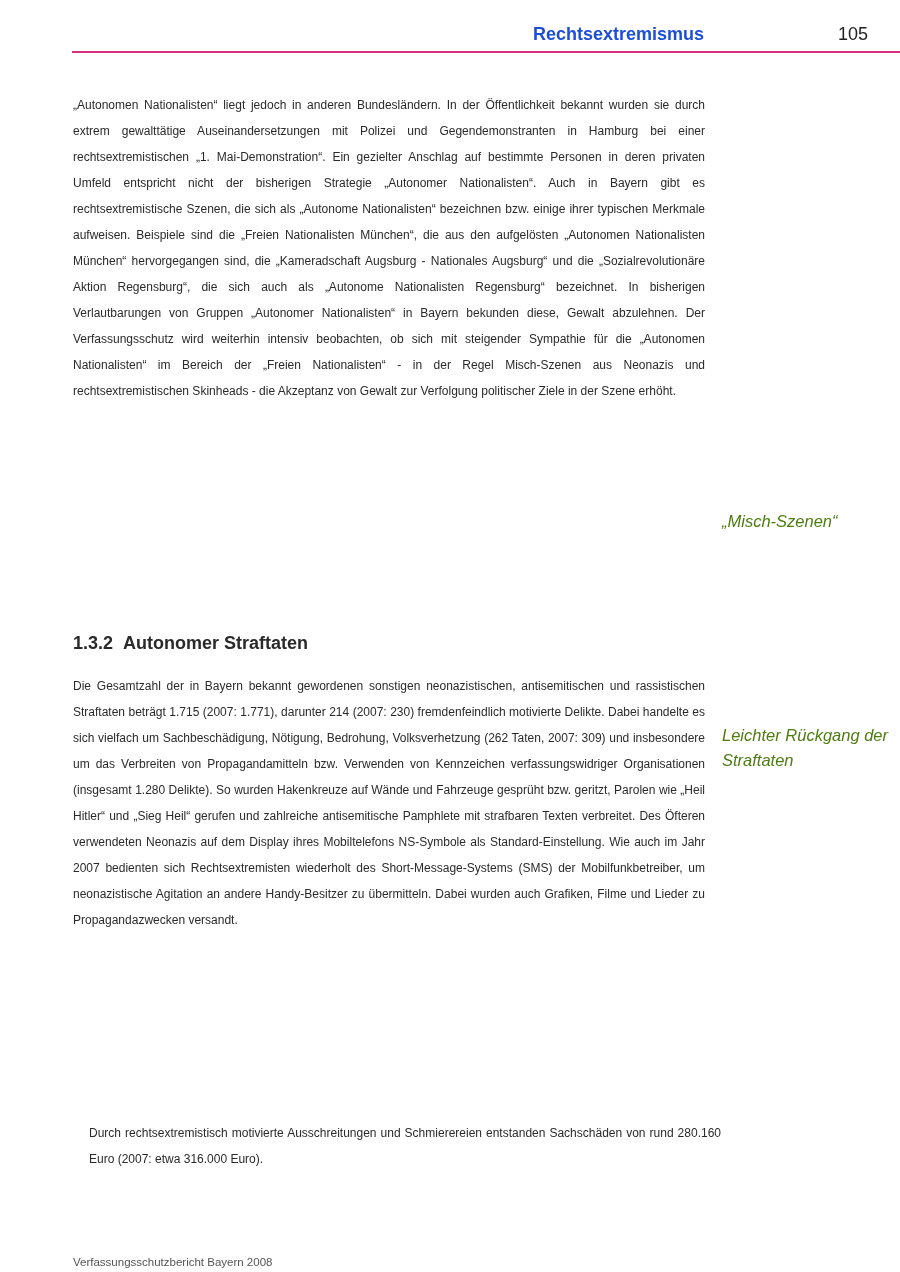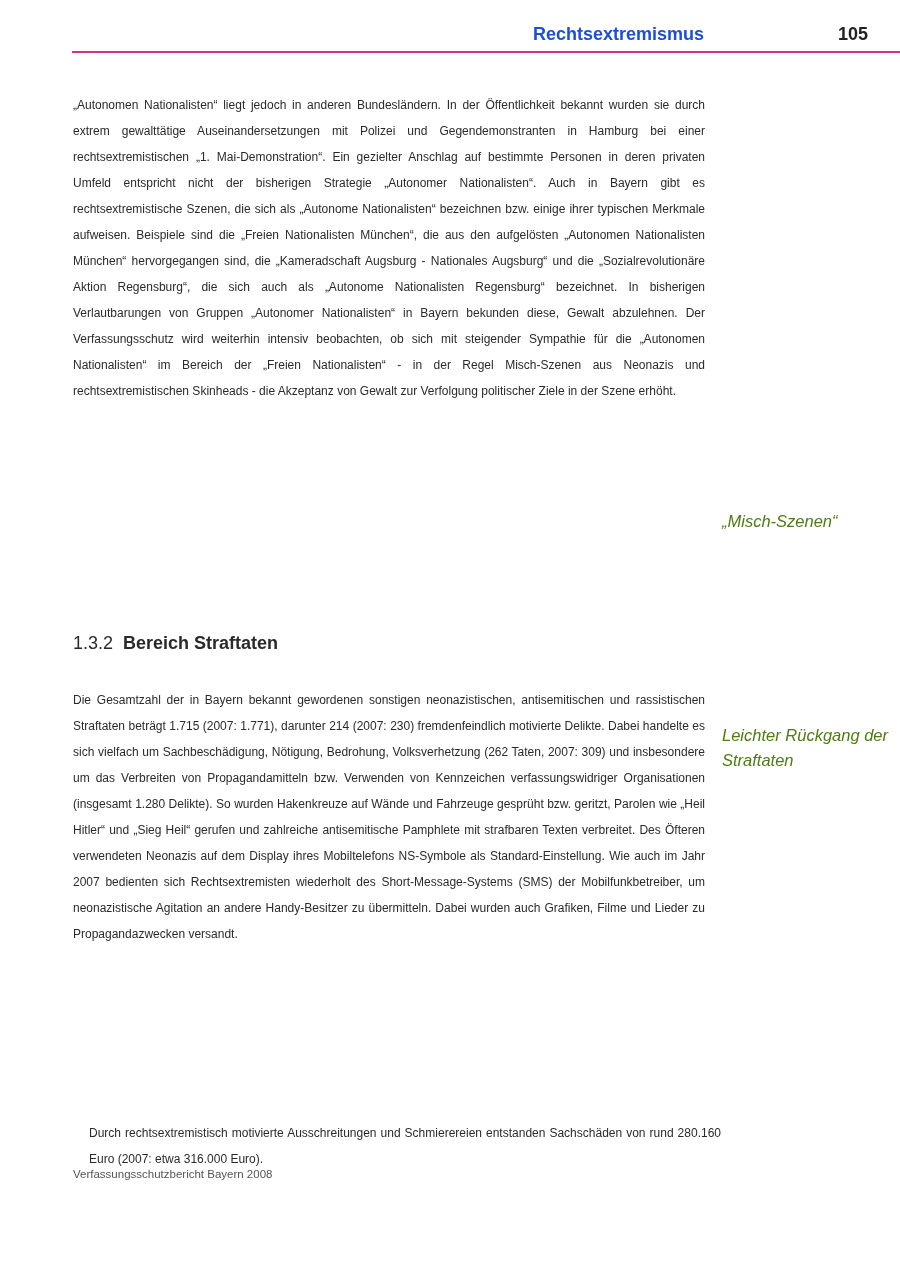--- a/index.html
+++ b/index.html
@@ -28,21 +28,21 @@
     top: 2px;
     font-size: 18px;
     font-weight: bold;
     color: #1d4ed8;
   }
   .header-page {
     position: absolute;
     right: 32px;
     top: 2px;
     font-size: 18px;
-    font-weight: bold;
+    font-weight: normal;
     color: #222222;
   }
   .header-rule {
     position: absolute;
     left: 72px;
     top: 51px;
     width: 828px;
     height: 2px;
     background: #d6327f;
   }
@@ -57,58 +57,58 @@
     color: #2a2a2a;
   }
   .para1 { top: 92px; }
   .section-heading {
     position: absolute;
     left: 73px;
     top: 633px;
     font-size: 18px;
     color: #2a2a2a;
   }
-  .section-heading .num { font-weight: normal; margin-right: 10px; }
+  .section-heading .num { font-weight: bold; margin-right: 10px; }
   .section-heading .title { font-weight: bold; }
-  .para2 { top: 687px; }
+  .para2 { top: 673px; }
   .para3 { top: 1104px; }
   .margin-note {
     position: absolute;
     left: 722px;
     width: 175px;
     font-size: 16.5px;
     line-height: 25px;
     font-style: italic;
     color: #4d7c0f;
   }
   .note1 { top: 509px; }
   .note2 { top: 723px; font-style: italic; }
   .footer {
     position: absolute;
     left: 73px;
-    top: 1168px;
+    top: 1256px;
     font-size: 11.5px;
     color: #555555;
   }
 </style>
 </head>
 <body>
 
 <div class="header">
   <span class="header-title">Rechtsextremismus</span>
   <span class="header-page">105</span>
 </div>
 <div class="header-rule"></div>
 
 <p class="body-col para1" style="margin:0">„Autonomen Nationalisten“ liegt jedoch in anderen Bundesländern. In der Öffentlichkeit bekannt wurden sie durch extrem gewalttätige Aus­einandersetzungen mit Polizei und Gegendemonstranten in Hamburg bei einer rechtsextremistischen „1. Mai-Demonstration“. Ein gezielter An­schlag auf bestimmte Personen in deren privaten Umfeld entspricht nicht der bisherigen Strategie „Autonomer Nationalisten“. Auch in Bay­ern gibt es rechtsextremistische Szenen, die sich als „Autonome Natio­nalisten“ bezeichnen bzw. einige ihrer typischen Merkmale aufweisen. Beispiele sind die „Freien Nationalisten München“, die aus den auf­gelösten „Autonomen Nationalisten München“ hervorgegangen sind, die „Kameradschaft Augsburg - Nationales Augsburg“ und die „Sozial­revolutionäre Aktion Regensburg“, die sich auch als „Autonome Natio­nalisten Regensburg“ bezeichnet. In bisherigen Verlautbarungen von Gruppen „Autonomer Nationalisten“ in Bayern bekunden diese, Gewalt abzulehnen. Der Verfassungsschutz wird weiterhin intensiv beobach­ten, ob sich mit steigender Sympathie für die „Autonomen Nationalis­ten“ im Bereich der „Freien Nationalisten“ - in der Regel Misch-Szenen aus Neonazis und rechtsextremistischen Skinheads - die Akzeptanz von Gewalt zur Verfolgung politischer Ziele in der Szene erhöht.</p>
 
 <div class="margin-note note1">„Misch-Szenen“</div>
 
 <div class="section-heading">
-  <span class="num">1.3.2</span><span class="title">Bereich Straftaten</span>
+  <span class="num">1.3.2</span><span class="title">Autonomer Straftaten</span>
 </div>
 
 <p class="body-col para2" style="margin:0">Die Gesamtzahl der in Bayern bekannt gewordenen sonstigen neo­nazistischen, antisemitischen und rassistischen Straftaten beträgt 1.715 (2007: 1.771), darunter 214 (2007: 230) fremdenfeindlich motivierte Delikte. Dabei handelte es sich vielfach um Sachbeschädigung, Nöti­gung, Bedrohung, Volksverhetzung (262 Taten, 2007: 309) und ins­besondere um das Verbreiten von Propagandamitteln bzw. Verwenden von Kennzeichen verfassungswidriger Organisationen (insgesamt 1.280 Delikte). So wurden Hakenkreuze auf Wände und Fahrzeuge gesprüht bzw. geritzt, Parolen wie „Heil Hitler“ und „Sieg Heil“ gerufen und zahlreiche antisemitische Pamphlete mit strafbaren Texten verbreitet. Des Öfteren verwendeten Neonazis auf dem Display ihres Mobiltele­fons NS-Symbole als Standard-Einstellung. Wie auch im Jahr 2007 be­dienten sich Rechtsextremisten wiederholt des Short-Message-Systems (SMS) der Mobilfunkbetreiber, um neonazistische Agitation an andere Handy-Besitzer zu übermitteln. Dabei wurden auch Grafiken, Filme und Lieder zu Propagandazwecken versandt.</p>
 
 <div class="margin-note note2">Leichter Rückgang der Straftaten</div>
 
 <p class="body-col para3" style="margin:16px">Durch rechtsextremistisch motivierte Ausschreitungen und Schmiere­reien entstanden Sachschäden von rund 280.160 Euro (2007: etwa 316.000 Euro).</p>
 
 <div class="footer">Verfassungsschutzbericht Bayern 2008</div>
 

